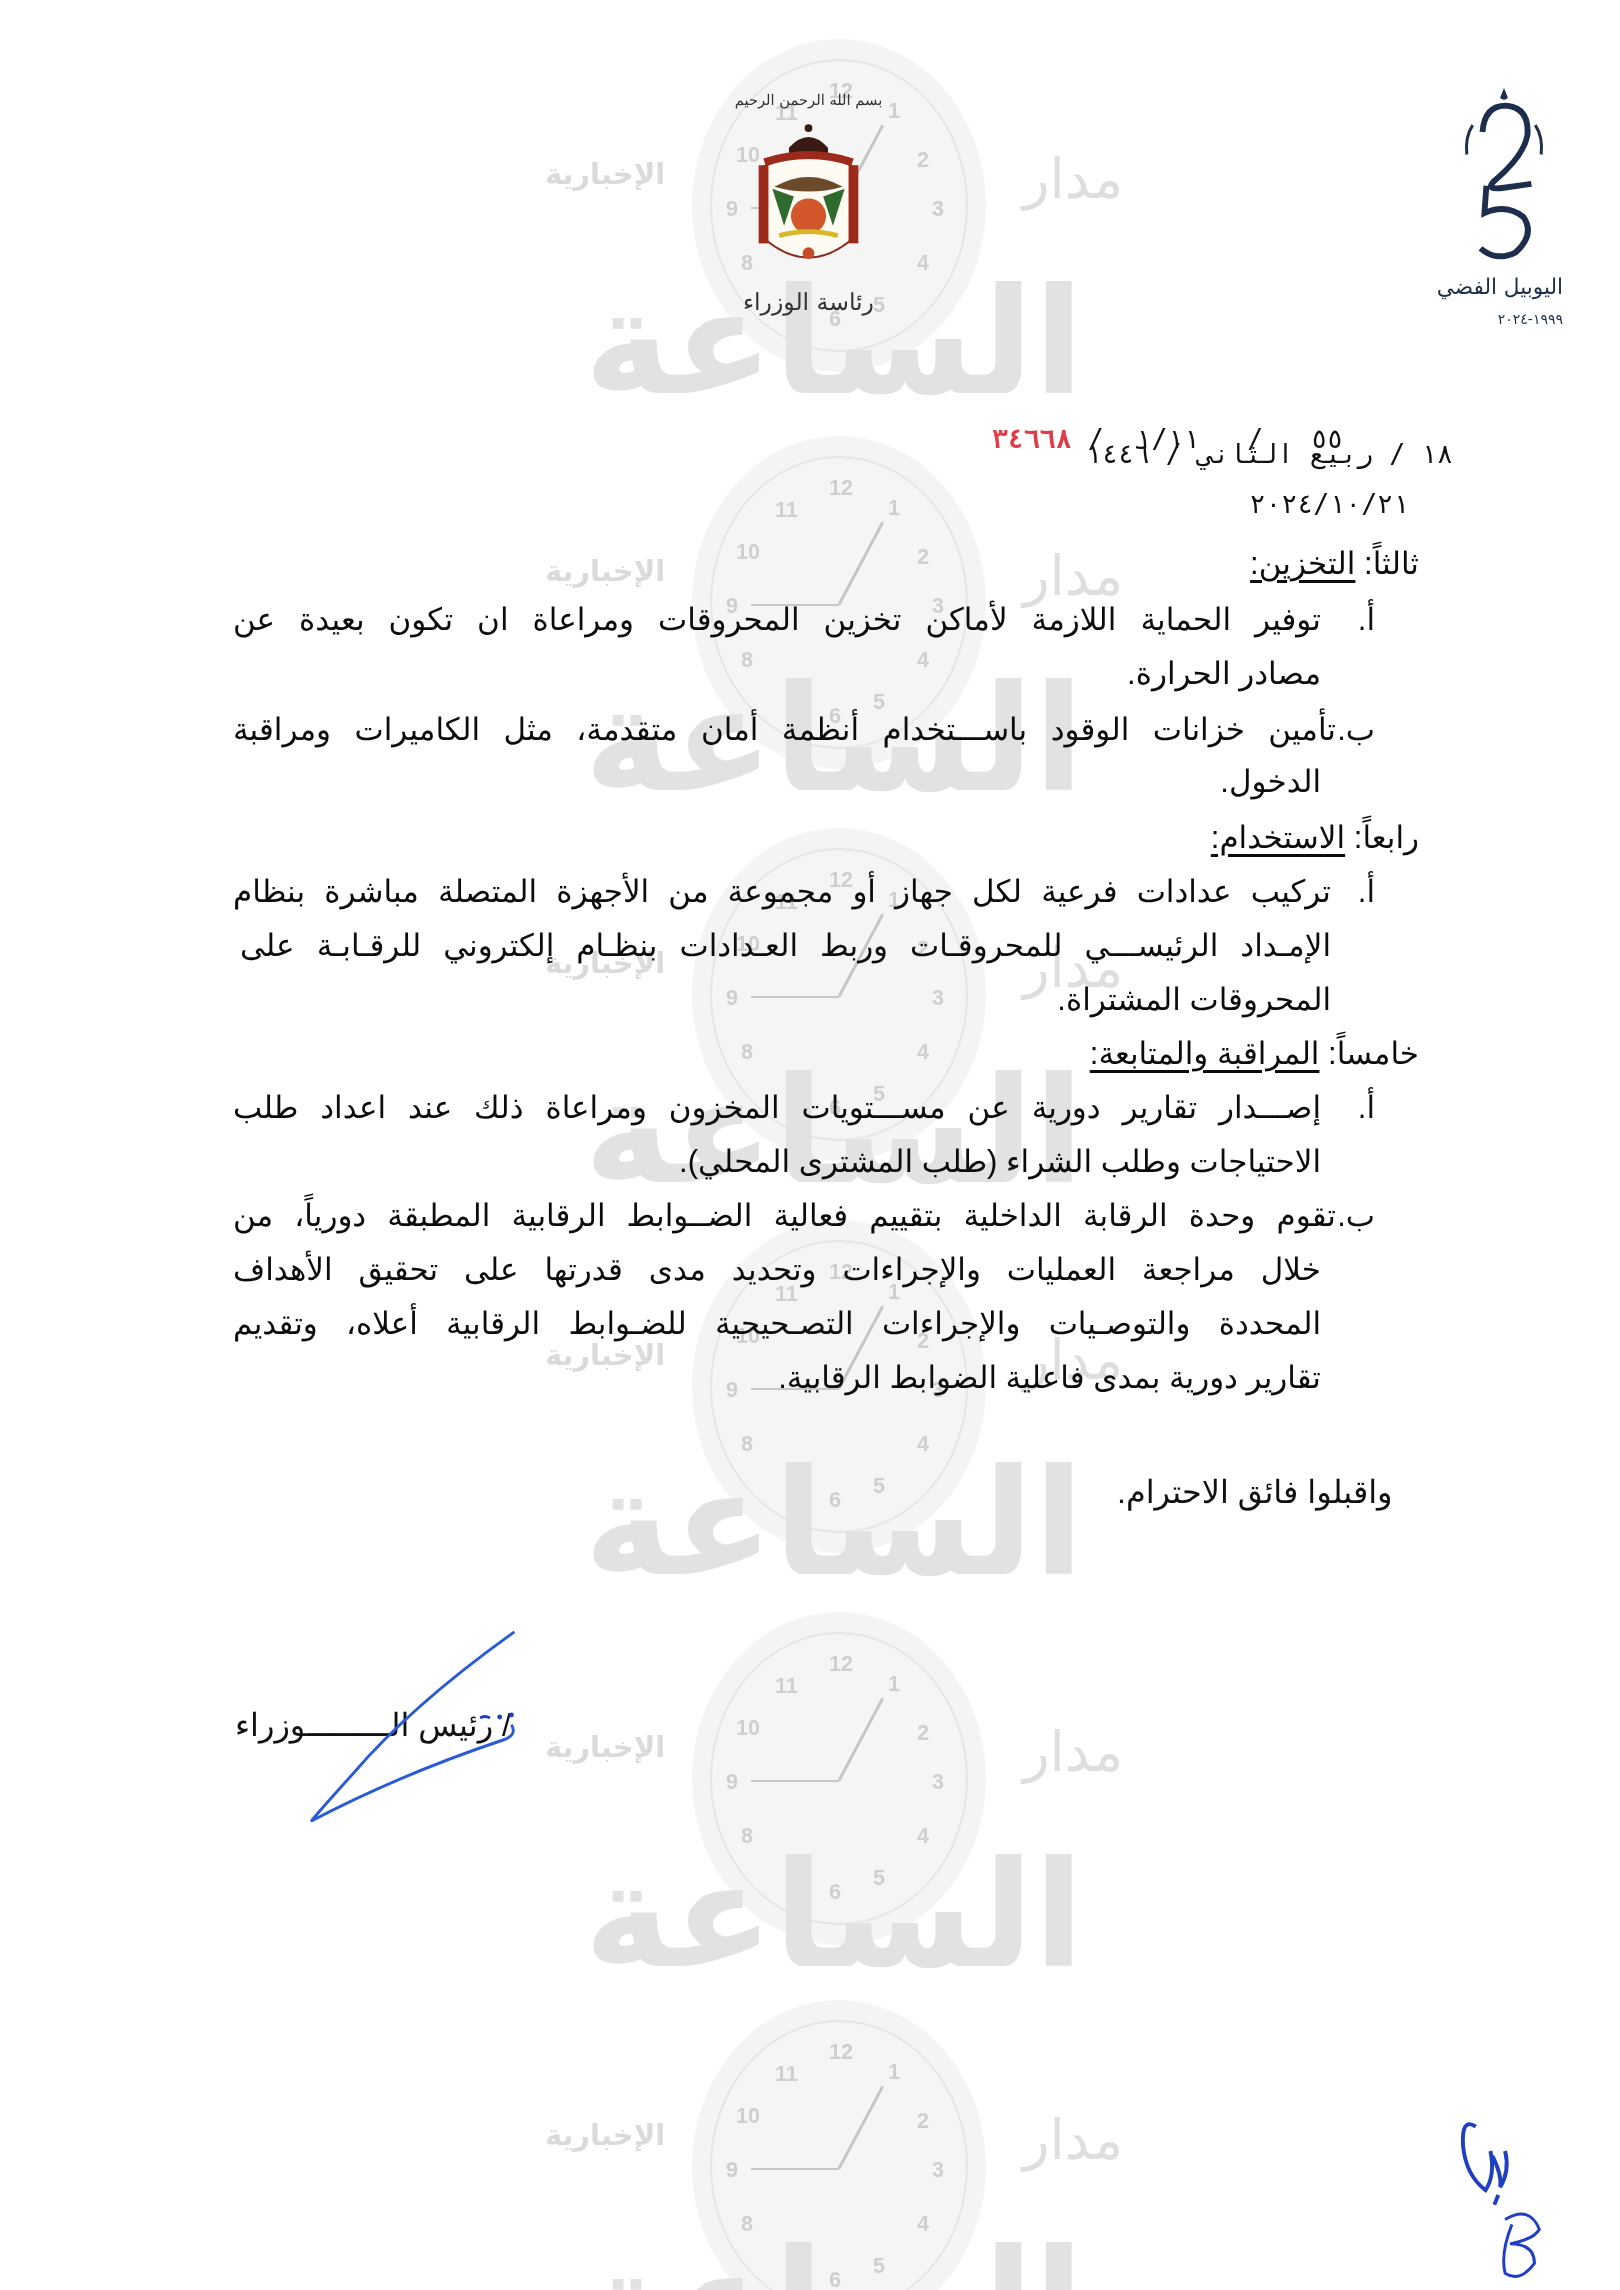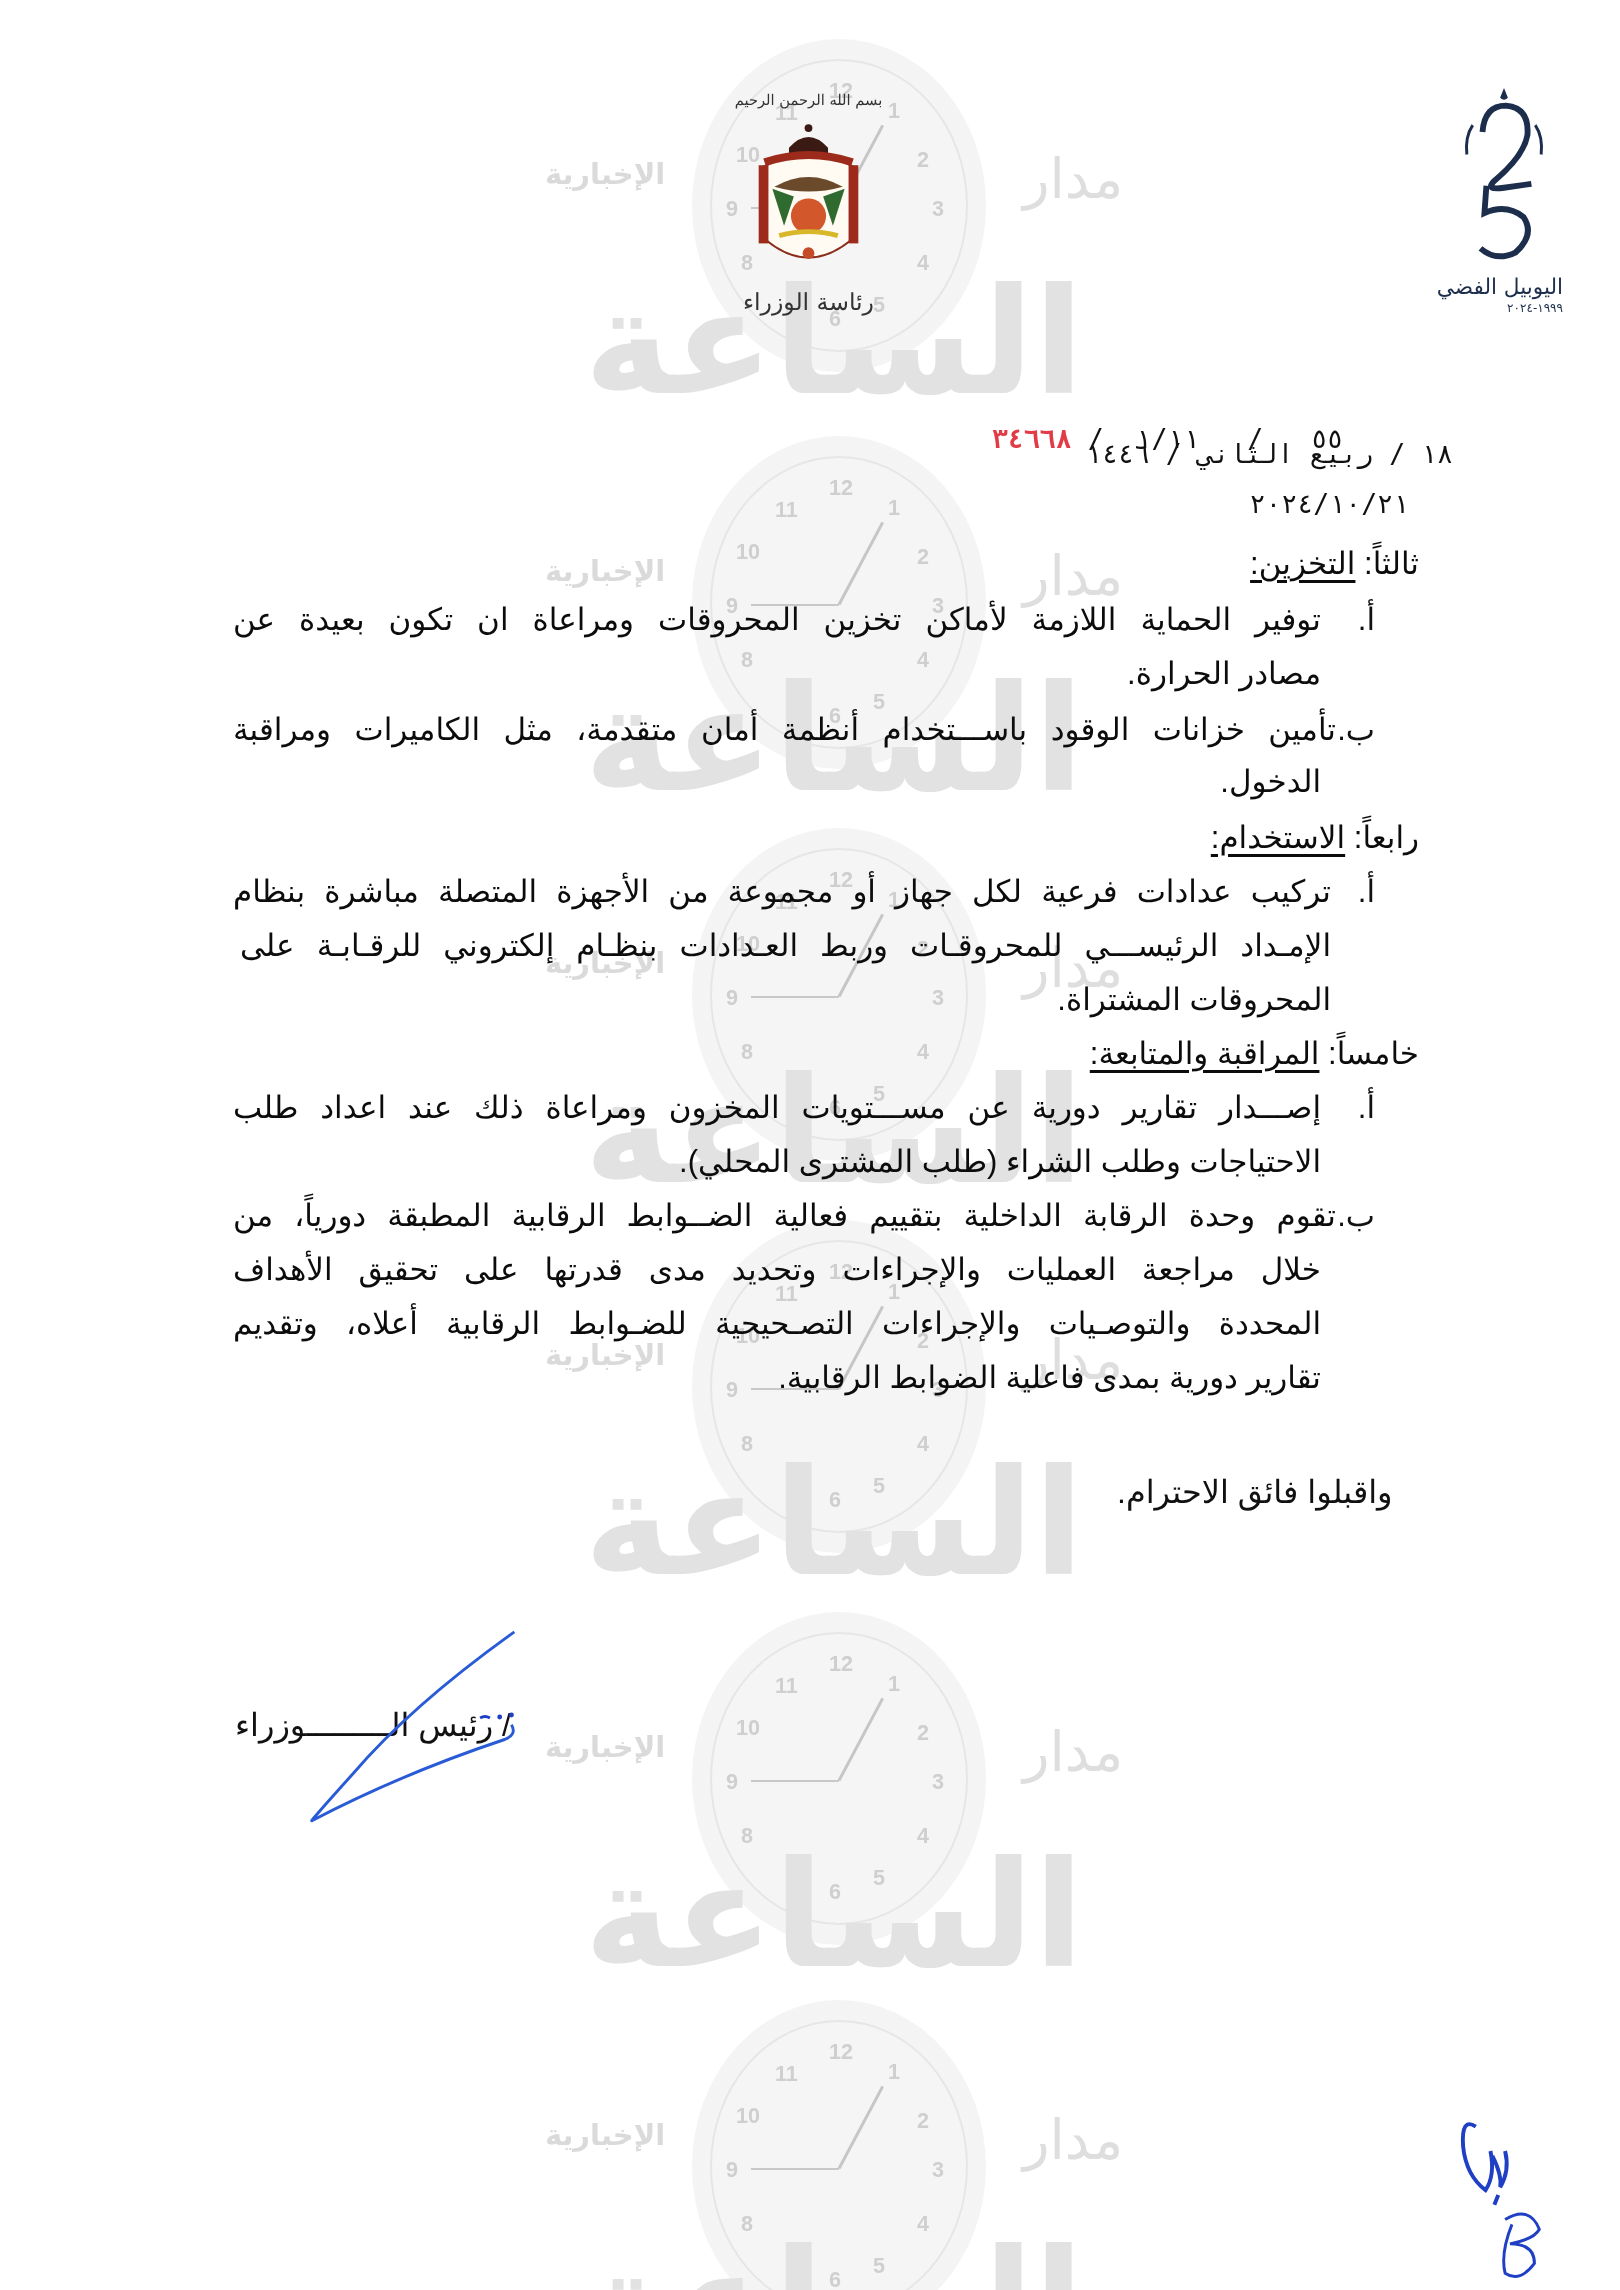--- a/index.html
+++ b/index.html
@@ -19,21 +19,21 @@
 
   
   .emblem { position: absolute; left: 725px; top: 83px; width: 167px; height: 284px; text-align: center; }
   .emblem .basmala { font-family: "DejaVu Serif", serif; font-size: 14.7px; color: #333; direction: rtl; margin-top: 7.8px; }
   .emblem .coat { margin: 9.8px auto 0; width: 127px; height: 157px; }
   .emblem .pmo { font-family: "DejaVu Serif", serif; font-size: 23.5px; color: #333; direction: rtl; margin-top: 9.8px; }
 
   .jubilee { position: absolute; left: 1426px; top: 88px; width: 137px; height: 284px; text-align: right; color: #1d2e4d; }
   .jubilee .crown { width: 118px; height: 176px; margin: 0 auto; }
   .jubilee .label { font-family: "DejaVu Serif", serif; font-size: 21.6px; direction: rtl; margin-top: 5.9px; }
-  .jubilee .years { font-family: "DejaVu Sans", sans-serif; font-size: 12px; direction: rtl; margin-top: 2px; letter-spacing: 1px; }
+  .jubilee .years { font-family: "DejaVu Sans", sans-serif; font-size: 14px; direction: rtl; margin-top: 12px; letter-spacing: 1px; }
 
   
   .ref { position: absolute; direction: rtl; font-family: "DejaVu Sans Mono", monospace; font-size: 26.5px; color: #111; white-space: pre; }
   .ref .red { color: #e23b46; font-weight: bold; }
 
   
   .line { position: absolute; direction: rtl; font-family: "Liberation Sans", sans-serif; font-size: 31px; line-height: 43px; color: #0c0c0c; white-space: nowrap; }
   .just { text-align: justify; text-align-last: justify; }
   .heading u { text-decoration: underline; text-underline-offset: 5.9px; }
   .marker { position: absolute; direction: rtl; font-family: "Liberation Sans", sans-serif; font-size: 31px; line-height: 43px; }

